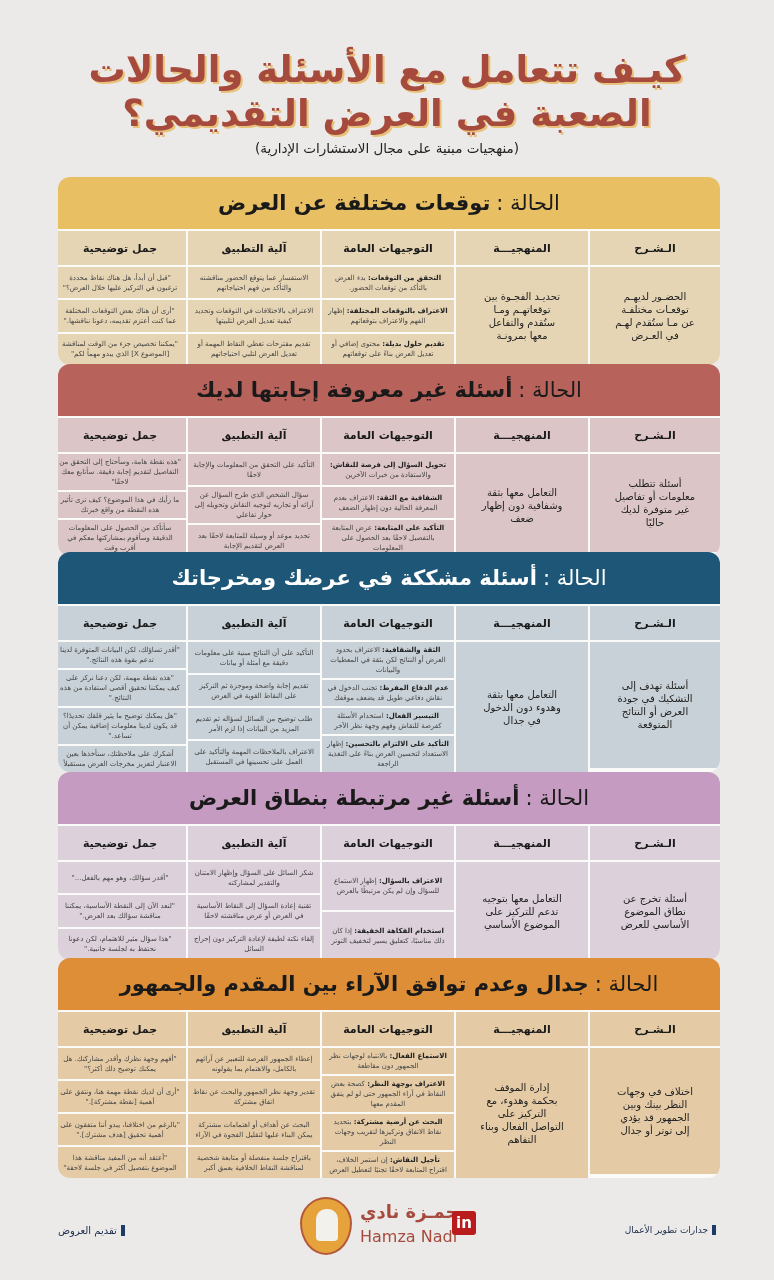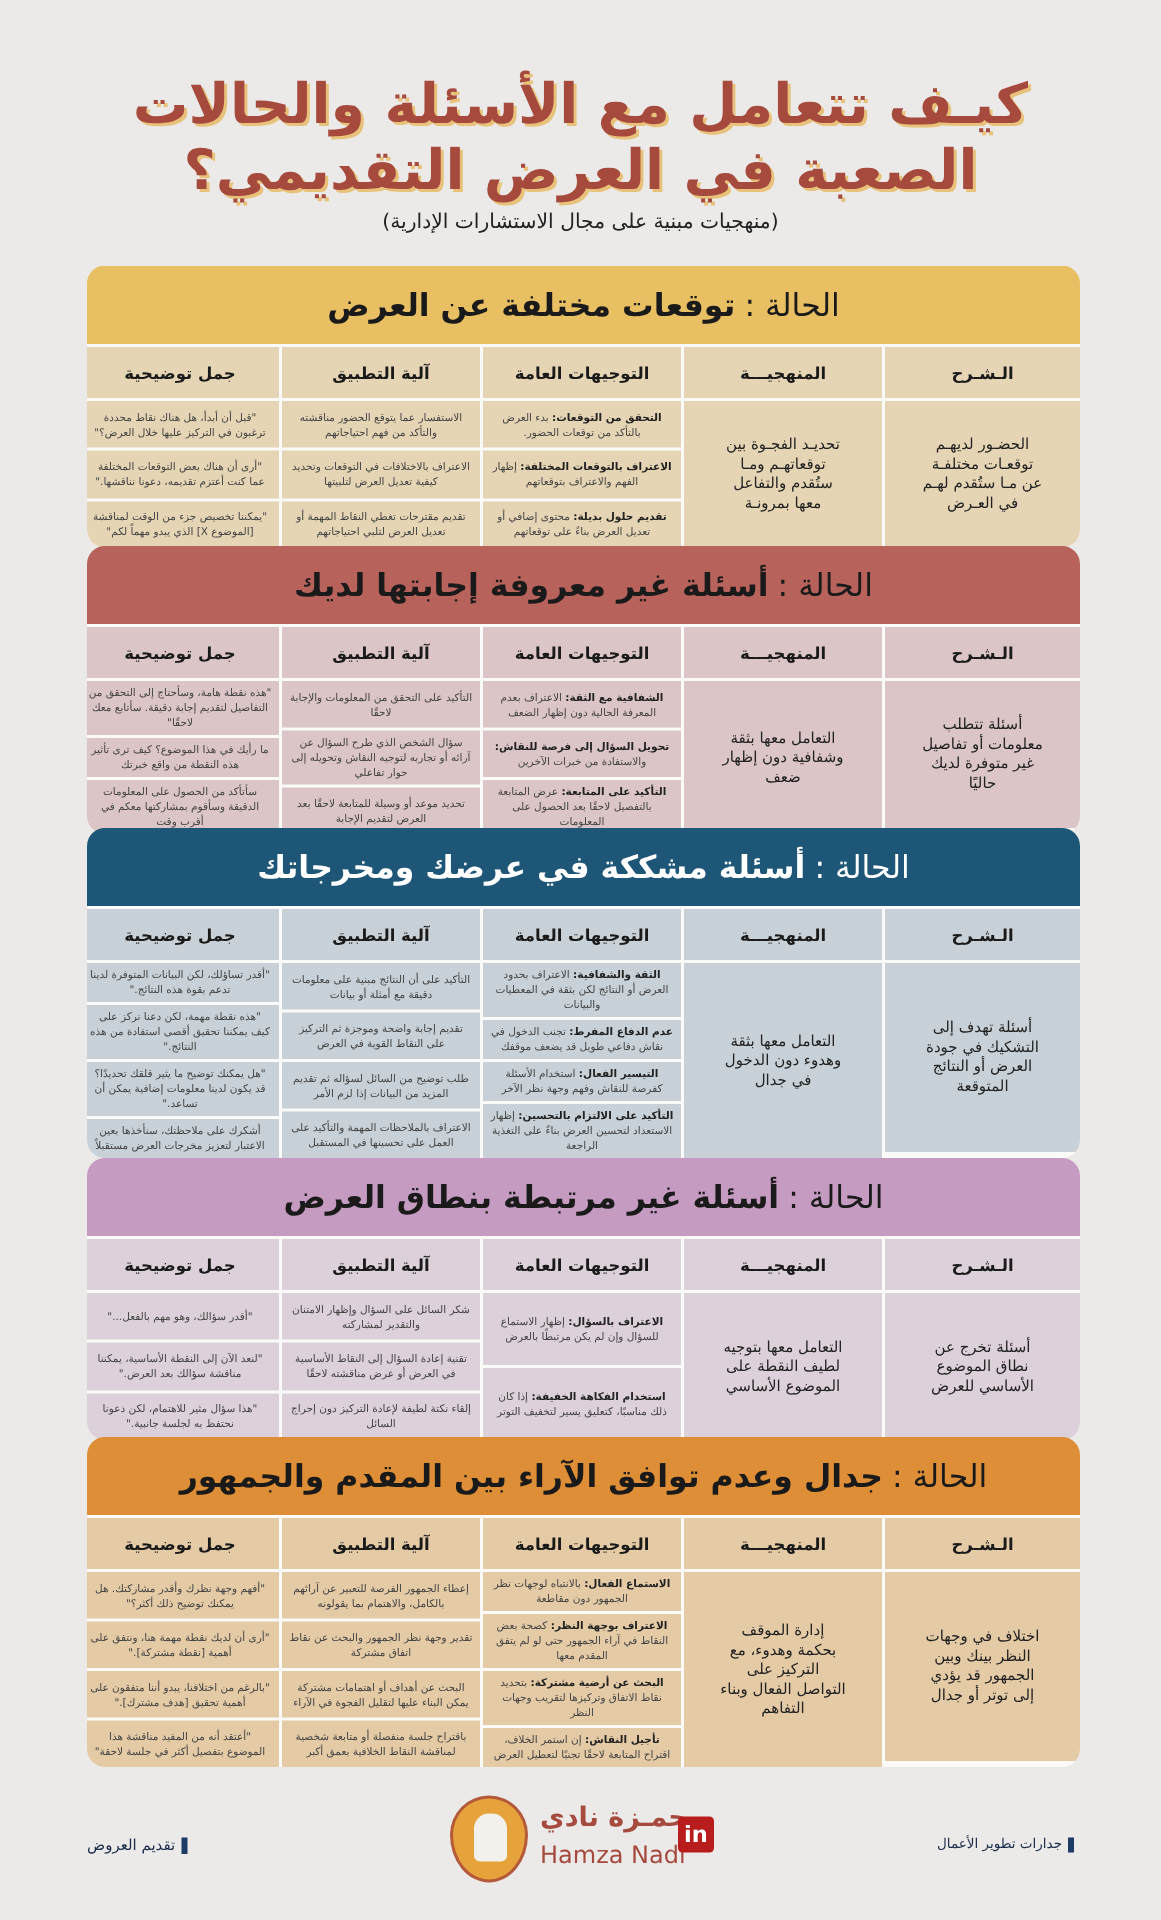--- a/index.html
+++ b/index.html
@@ -152,24 +152,24 @@
       <div class="cell col-head">الـشـرح</div>
       <div class="cell col-head">المنهجيـــة</div>
       <div class="cell col-head">التوجيهات العامة</div>
       <div class="cell col-head">آلية التطبيق</div>
       <div class="cell col-head">جمل توضيحية</div>
 
       <div class="cell big-cell" style="height:98px;">أسئلة تتطلب معلومات أو تفاصيل غير متوفرة لديك حاليًا</div>
       <div class="cell big-cell">التعامل معها بثقة وشفافية دون إظهار ضعف</div>
       <div class="stack">
         <div class="cell small-cell">
+            <span><b>تحويل السؤال إلى فرصة للنقاش:</b> <span>والاستفادة من خبرات الآخرين</span></span>
+          </div>
+        <div class="cell small-cell">
             <span><b>الشفافية مع الثقة:</b> <span>الاعتراف بعدم المعرفة الحالية دون إظهار الضعف</span></span>
-          </div>
-        <div class="cell small-cell">
-            <span><b>تحويل السؤال إلى فرصة للنقاش:</b> <span>والاستفادة من خبرات الآخرين</span></span>
           </div>
         <div class="cell small-cell">
             <span><b>التأكيد على المتابعة:</b> <span>عرض المتابعة بالتفصيل لاحقًا بعد الحصول على المعلومات</span></span>
           </div>
       </div>
       <div class="stack">
         <div class="cell small-cell">التأكيد على التحقق من المعلومات والإجابة لاحقًا</div>
         <div class="cell small-cell">سؤال الشخص الذي طرح السؤال عن آرائه أو تجاربه لتوجيه النقاش وتحويله إلى حوار تفاعلي</div>
         <div class="cell small-cell">تحديد موعد أو وسيلة للمتابعة لاحقًا بعد العرض لتقديم الإجابة</div>
       </div>
@@ -230,21 +230,21 @@
       <span class="nm">أسئلة غير مرتبطة بنطاق العرض</span>
     </div>
     <div class="grid">
       <div class="cell col-head">الـشـرح</div>
       <div class="cell col-head">المنهجيـــة</div>
       <div class="cell col-head">التوجيهات العامة</div>
       <div class="cell col-head">آلية التطبيق</div>
       <div class="cell col-head">جمل توضيحية</div>
 
       <div class="cell big-cell" style="height:98px;">أسئلة تخرج عن نطاق الموضوع الأساسي للعرض</div>
-      <div class="cell big-cell">التعامل معها بتوجيه لطيف النقطة على الموضوع الأساسي</div>
+      <div class="cell big-cell">التعامل معها بتوجيه تدعم للتركيز على الموضوع الأساسي</div>
       <div class="stack">
         <div class="cell small-cell">
             <span><b>الاعتراف بالسؤال:</b> <span>إظهار الاستماع للسؤال وإن لم يكن مرتبطًا بالعرض</span></span>
           </div>
         <div class="cell small-cell">
             <span><b>استخدام الفكاهة الخفيفة:</b> <span>إذا كان ذلك مناسبًا، كتعليق يسير لتخفيف التوتر</span></span>
           </div>
       </div>
       <div class="stack">
         <div class="cell small-cell">شكر السائل على السؤال وإظهار الامتنان والتقدير لمشاركته</div>

